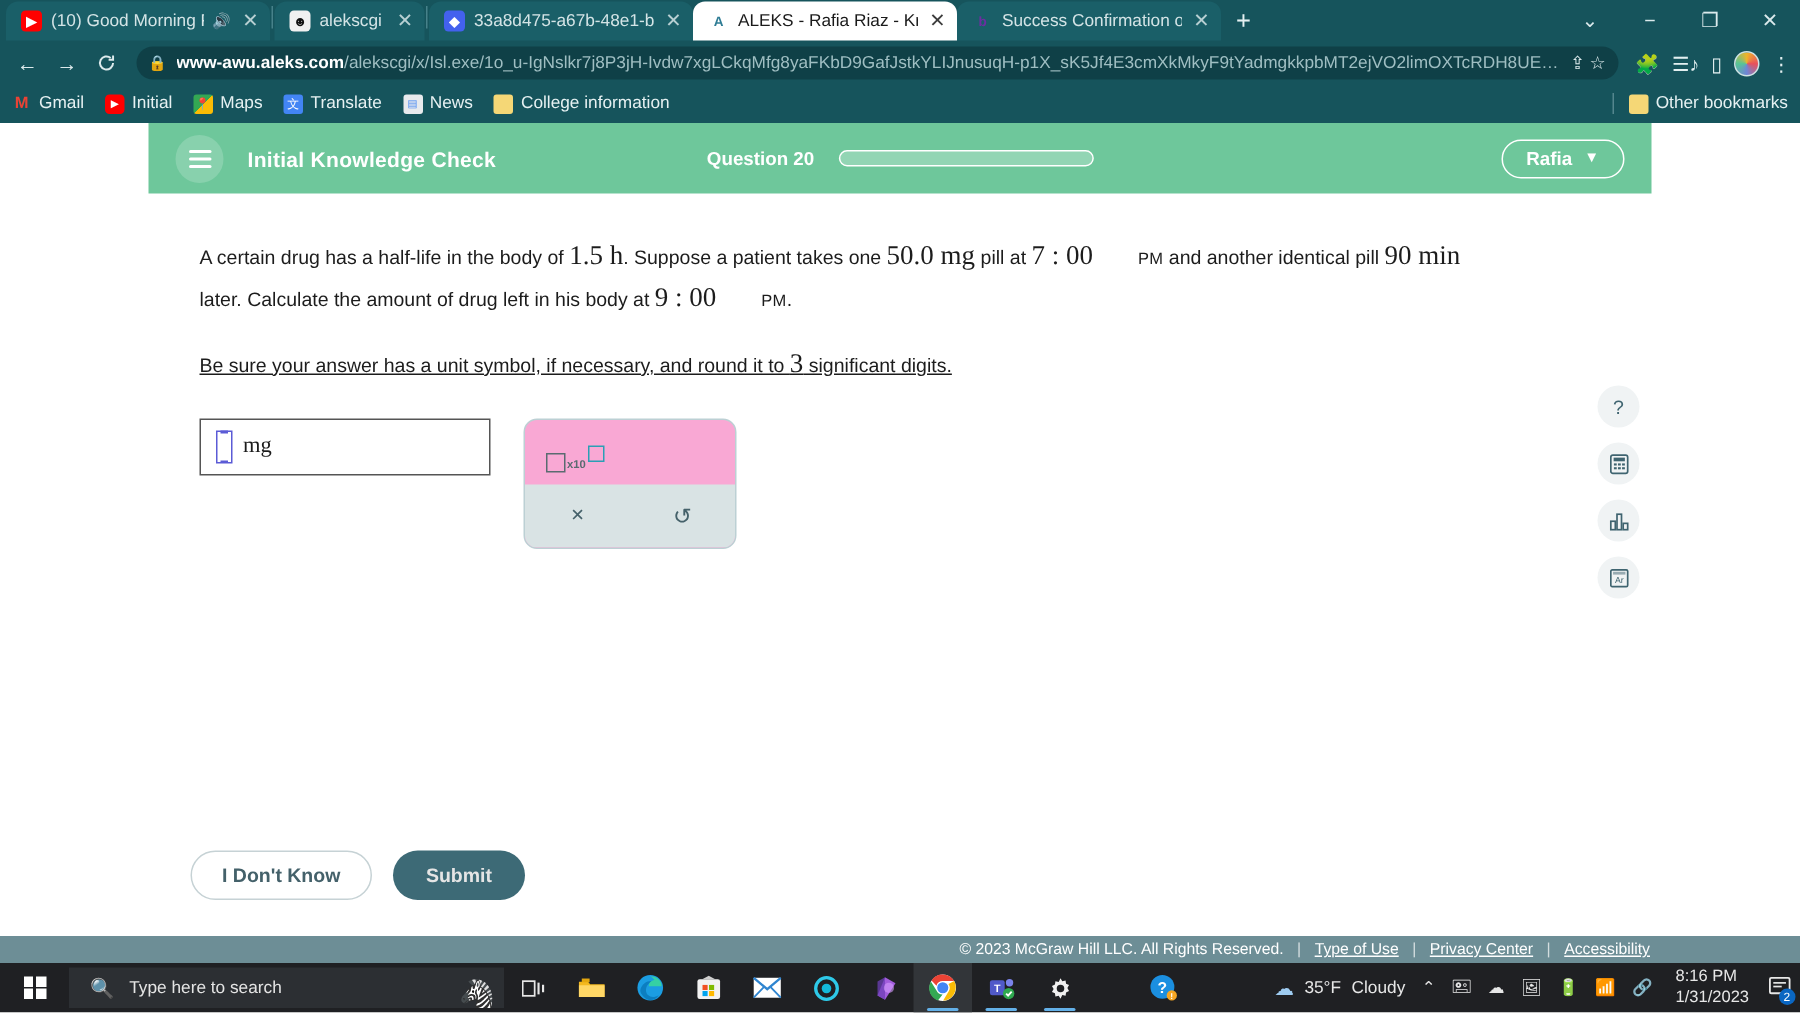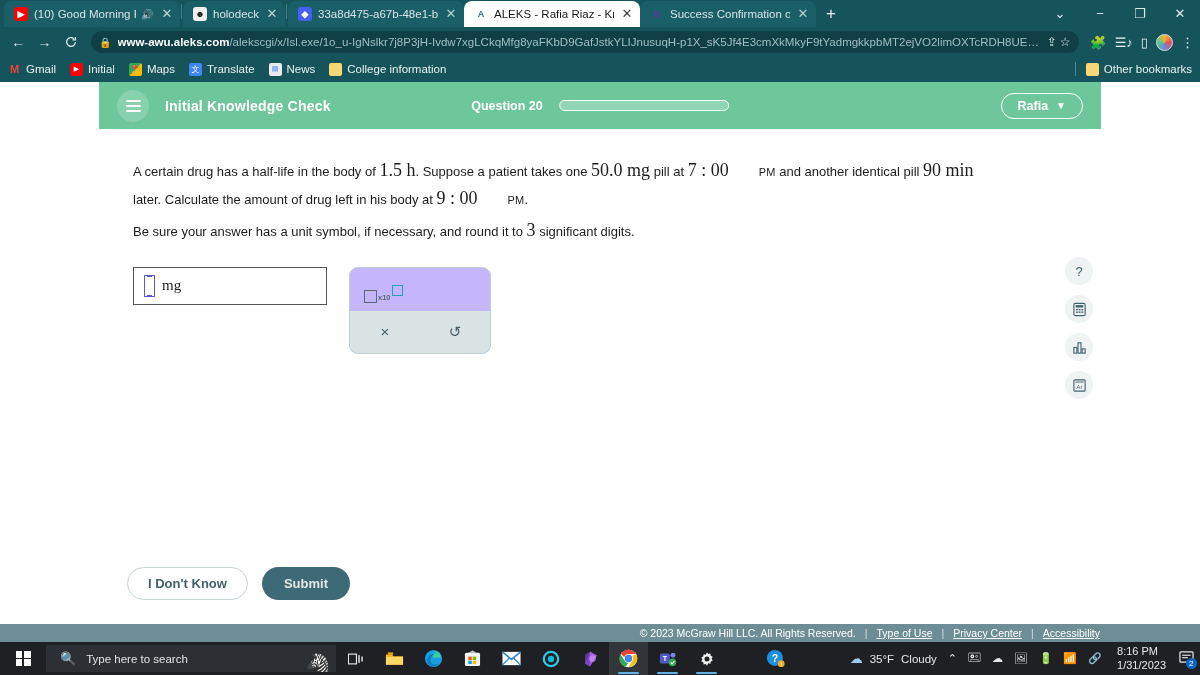--- a/index.html
+++ b/index.html
@@ -139,39 +139,39 @@
   }
   .chev { font-size:10px; }
 
   
   .qbody { padding: 28px 34px 0 34px; position:relative; height: 470px; }
   .qtext {
     font-size: 13px; color:#1c1c1c; line-height: 1.55; max-width: 870px;
   }
   .qtext .mth { font-family:"Liberation Serif", serif; font-size:18px; }
   .qtext .sc { font-size: 11px; letter-spacing:.2px;padding-left:30px; }
-  .qtext2 { margin-top: 4px; }
+  .qtext2 { margin-top: 16px; text-decoration: underline; }
 
   .answer-row { margin-top: 22px; display:flex; align-items:flex-start; gap: 22px; }
   .answer-box {
     width: 194px; height: 38px; border:1.5px solid #555; background:#fff;
     display:flex; align-items:center; padding-left:10px; gap:7px; cursor:text;
   }
   .caret-cell {
     width: 11px; height: 22px; border:1.4px solid #5b5bd6; position:relative;
     display:flex; align-items:center; justify-content:center;
   }
   .caret-cell:before, .caret-cell:after {
     content:""; position:absolute; left:2px; right:2px; height:1.4px; background:#5b5bd6;
   }
   .caret-cell:before { top:-0.5px; } .caret-cell:after { bottom:-0.5px; }
   .unit { font-family:"Liberation Serif", serif; font-size:15px; color:#1c1c1c; }
 
   .palette {
-    width: 142px; border:1.5px solid #bcd0d4; border-radius:9px; background:#c4b5fd;
+    width: 142px; border:1.5px solid #bcd0d4; border-radius:9px; background:#f9a8d4;
     padding: 9px 0 0 0; overflow:hidden;
   }
   .palette-top { height: 34px; display:flex; align-items:center; padding-left:14px; }
   .sci-btn { display:flex; align-items:flex-end; gap:1px; cursor:pointer; }
   .sq-empty { width:13px;height:13px;border:1.6px solid #5a6b70; }
   .sq-teal { width:11px;height:11px;border:1.8px solid #2a9fb5; margin-bottom:7px; }
   .x10 { font-size:7.5px; color:#5a6b70; font-weight:700; align-self:flex-end; margin-bottom:1px; }
   .palette-actions {
     height: 42px; background:#d9e3e4; display:flex; align-items:center; justify-content:space-around;
   }
@@ -265,21 +265,21 @@
     <div class="tab inactive">
       <span class="favicon fav-youtube">▶</span>
       <span class="tab-title">(10) Good Morning Pakistan</span>
       <span class="mute">🔊</span>
       <span class="tab-close">✕</span>
     </div>
     <div class="tab-sep"></div>
 
     <div class="tab inactive">
       <span class="favicon fav-holodeck">☻</span>
-      <span class="tab-title">holodeck</span>
+      <span class="tab-title">alekscgi</span>
       <span class="tab-close">✕</span>
     </div>
     <div class="tab-sep"></div>
 
     <div class="tab inactive">
       <span class="favicon fav-blue">◆</span>
       <span class="tab-title">33a8d475-a67b-48e1-be0e-1154</span>
       <span class="tab-close">✕</span>
     </div>
 

